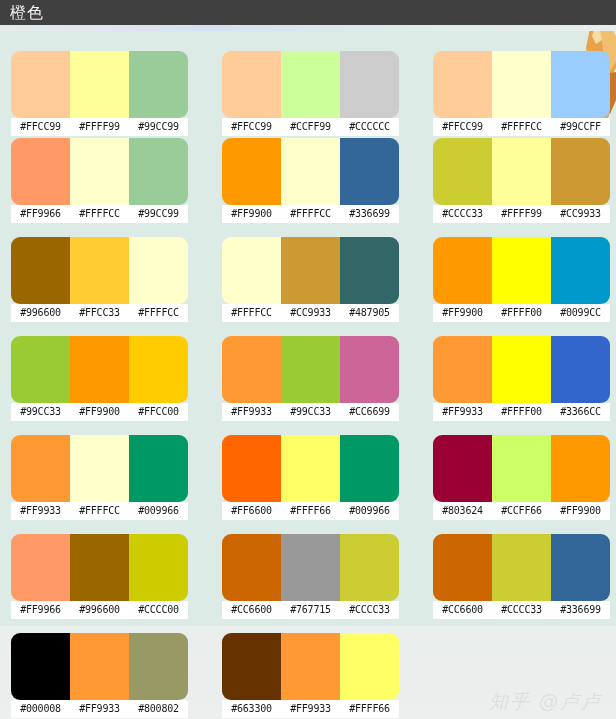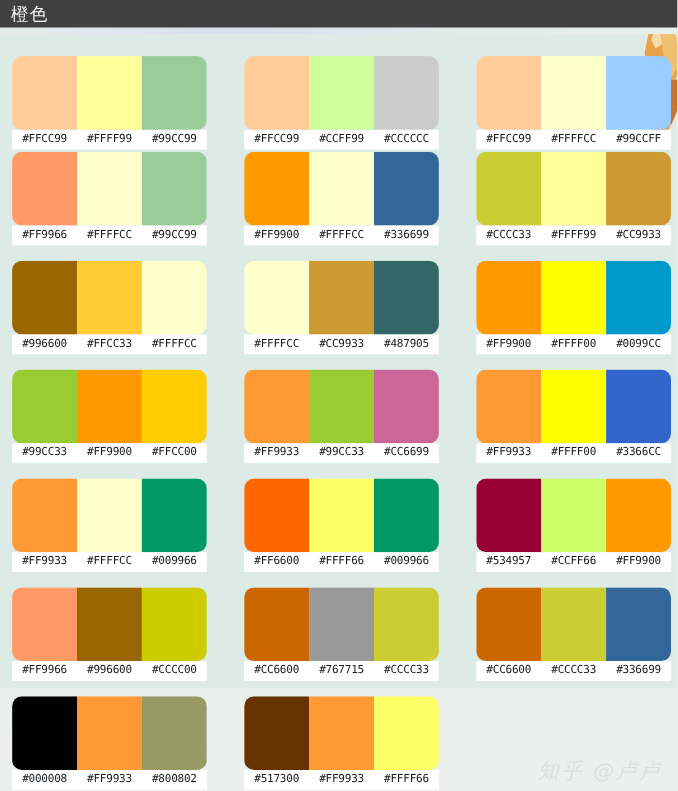--- a/index.html
+++ b/index.html
@@ -338,21 +338,21 @@
             <div class="lb">#009966</div>
           </div>
         </div>
         <div class="card c2">
           <div class="swatches">
             <div class="sw" style="background: rgb(153, 0, 51);"></div>
             <div class="sw" style="background: rgb(204, 255, 102);"></div>
             <div class="sw" style="background: rgb(255, 153, 0);"></div>
           </div>
           <div class="labels">
-            <div class="lb">#534957</div>
+            <div class="lb">#803624</div>
             <div class="lb">#CCFF66</div>
             <div class="lb">#FF9900</div>
           </div>
         </div>
       </div>
       <div class="row" style="top: 495px;">
         <div class="card c0">
           <div class="swatches">
             <div class="sw" style="background: rgb(255, 153, 102);"></div>
             <div class="sw" style="background: rgb(153, 102, 0);"></div>
@@ -402,21 +402,21 @@
             <div class="lb">#800802</div>
           </div>
         </div>
         <div class="card c1">
           <div class="swatches">
             <div class="sw" style="background: rgb(102, 51, 0);"></div>
             <div class="sw" style="background: rgb(255, 153, 51);"></div>
             <div class="sw" style="background: rgb(255, 255, 102);"></div>
           </div>
           <div class="labels">
-            <div class="lb">#517300</div>
+            <div class="lb">#663300</div>
             <div class="lb">#FF9933</div>
             <div class="lb">#FFFF66</div>
           </div>
         </div>
       </div>
     </div>
 
   <div id="titlebar">
     <div id="titlebar-text">橙色</div>
   </div>

